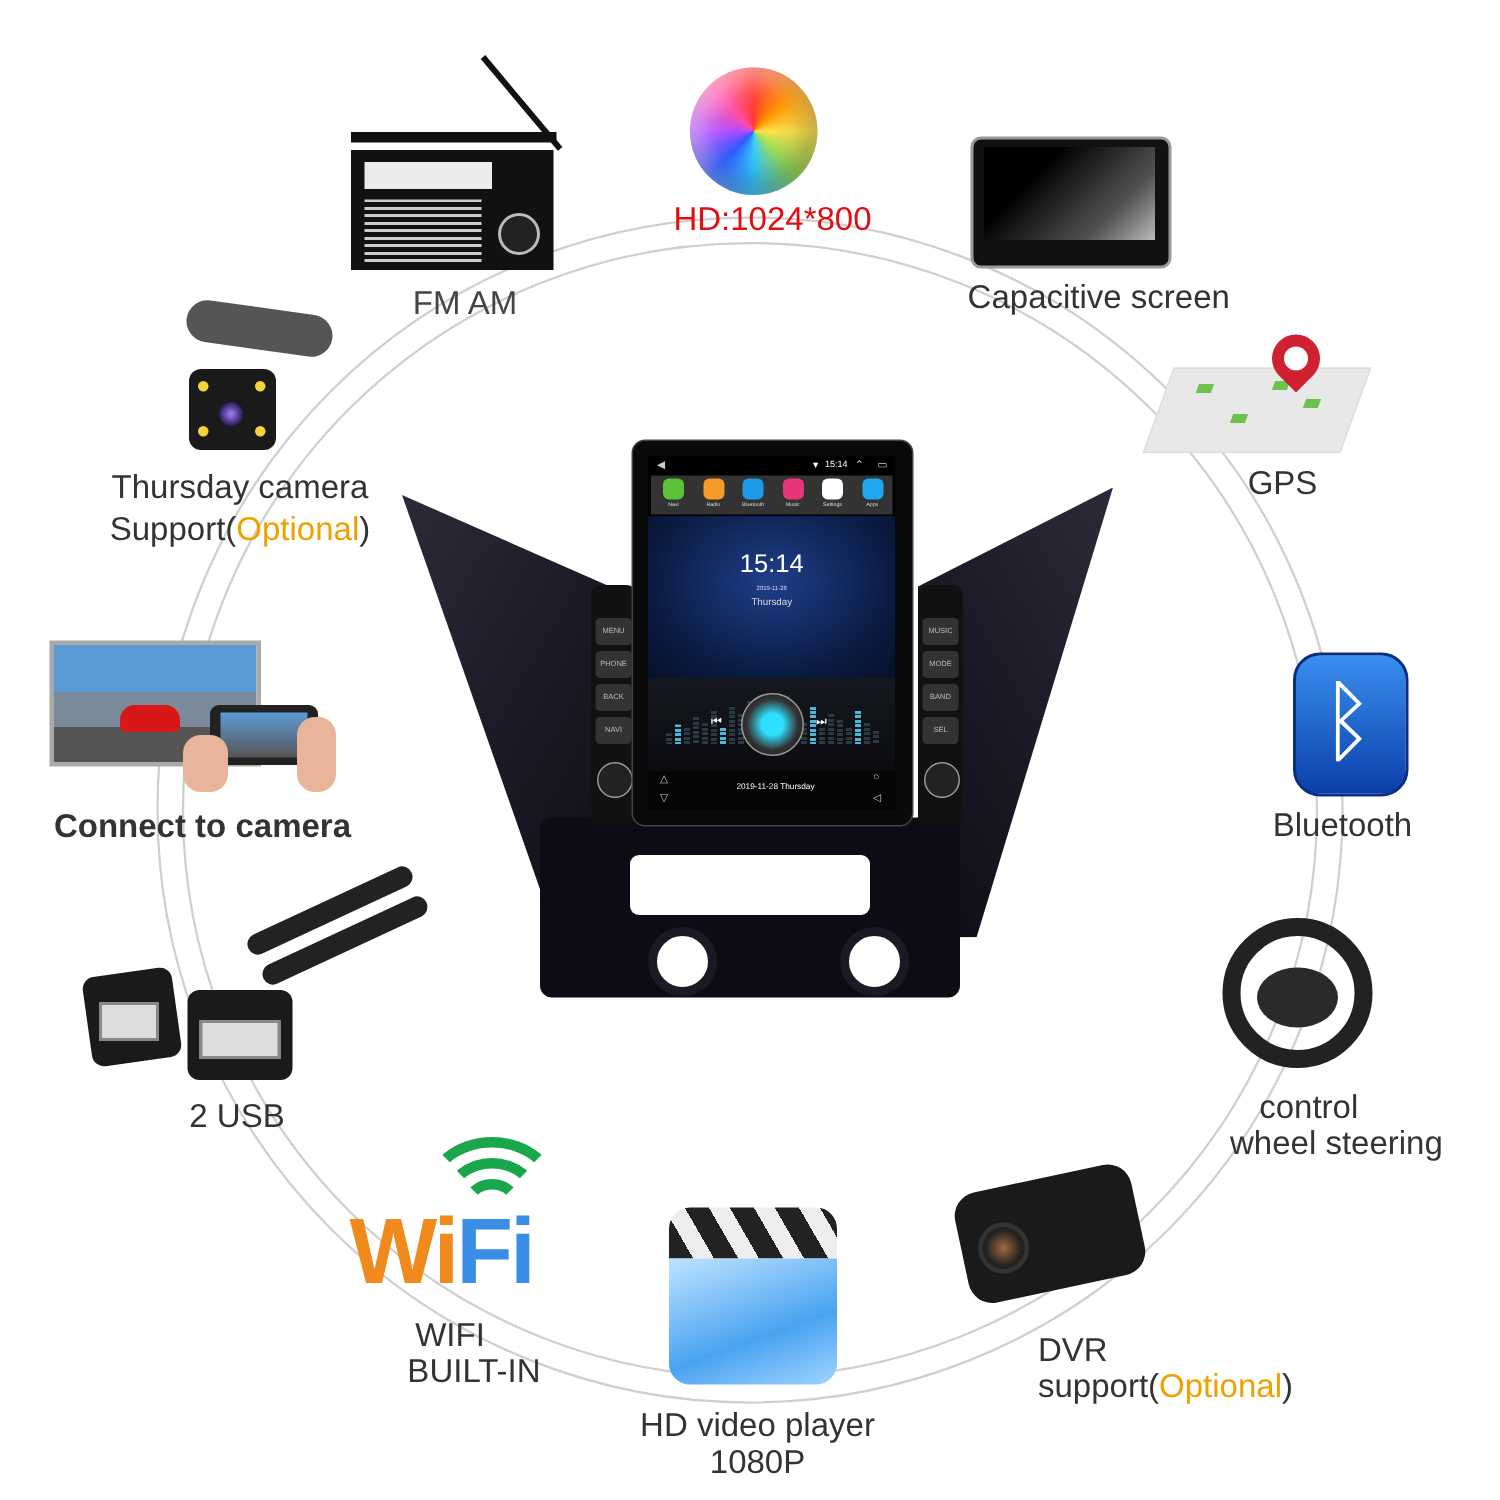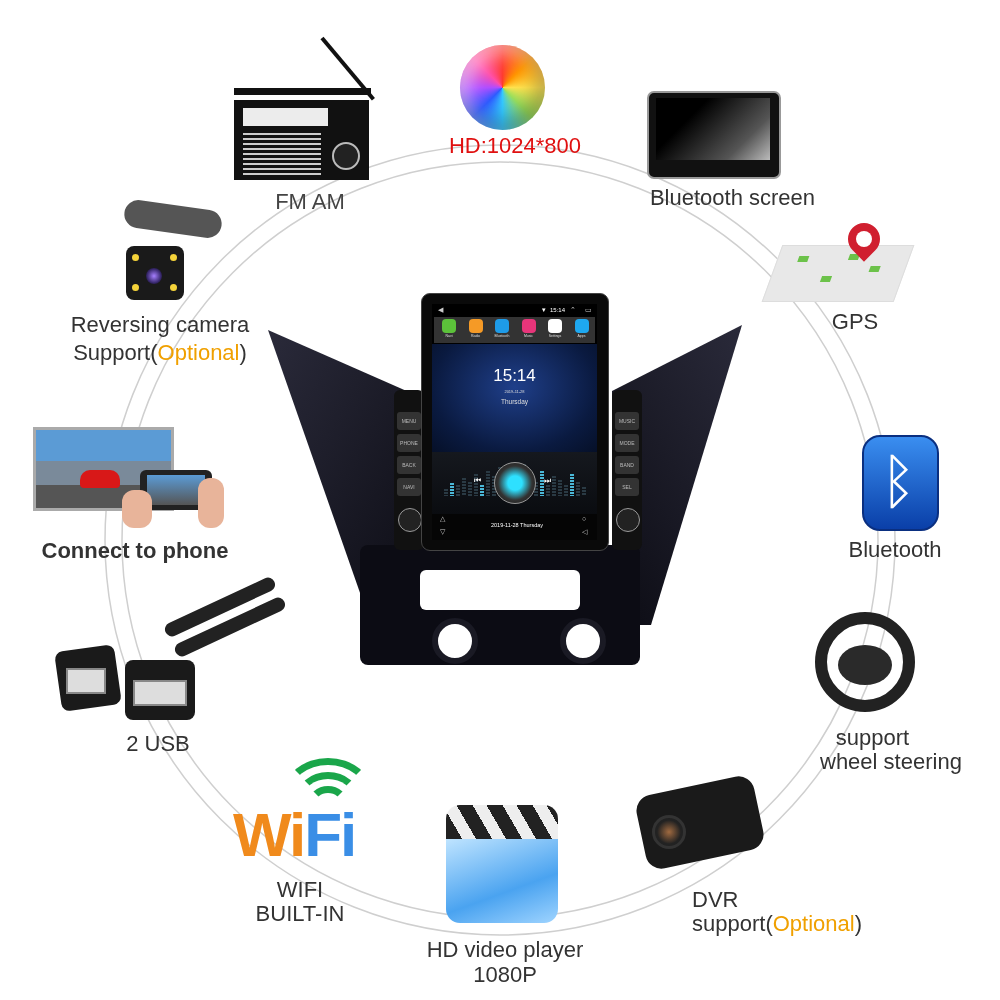--- a/index.html
+++ b/index.html
@@ -104,33 +104,33 @@
 </div>
 <div class="lbl" style="left:255px;top:190px;width:110px;color:#444;">FM  AM</div>
 
 <div class="abs ball"></div>
 <div class="lbl hd">HD:1024*800</div>
 
 <div>
   <div class="abs cap"></div>
     <div class="abs cap-in"></div>
 </div>
-<div class="lbl" style="left:625px;top:186px;width:215px;">Bluetooth screen</div>
+<div class="lbl" style="left:625px;top:186px;width:215px;">Capacitive screen</div>
 
 <div>
   <div class="abs cam-plate"></div>
   <div class="abs cam-body">
     <div class="cam-led" style="left:6px;top:8px"></div>
       <div class="cam-led" style="left:44px;top:8px"></div>
     <div class="cam-led" style="left:6px;top:38px"></div>
       <div class="cam-led" style="left:44px;top:38px"></div>
   </div>
   <div class="abs cam-lens"></div>
 </div>
-<div class="lbl" style="left:55px;top:313px;width:210px;">Reversing camera</div>
+<div class="lbl" style="left:55px;top:313px;width:210px;">Thursday camera</div>
 <div class="lbl" style="left:55px;top:341px;width:210px;"><span>Support(</span><span class="opt">Optional</span><span>)</span></div>
 
 <div>
   <div class="abs map">
     <div class="map-g" style="left:20px;top:10px"></div>
       <div class="map-g" style="left:50px;top:30px"></div>
     <div class="map-g" style="left:95px;top:20px"></div>
       <div class="map-g" style="left:70px;top:8px"></div>
   </div>
   <div class="abs pin"></div>
@@ -139,51 +139,51 @@
 <div class="lbl" style="left:820px;top:310px;width:70px;">GPS</div>
 
 <div>
   <div class="abs tv"></div>
     <div class="abs car"></div>
   <div class="abs phone"></div>
     <div class="abs phone-scr"></div>
   <div class="hand" style="left:122px;top:490px;width:30px;height:38px"></div>
   <div class="hand" style="left:198px;top:478px;width:26px;height:50px"></div>
 </div>
-<div class="lbl" style="left:25px;top:539px;width:220px;font-weight:bold;">Connect to phone</div>
+<div class="lbl" style="left:25px;top:539px;width:220px;font-weight:bold;">Connect to camera</div>
 
 <div class="abs bt"></div>
 <div class="abs bt-glyph">ᛒ</div>
 <div class="lbl" style="left:835px;top:538px;width:120px;">Bluetooth</div>
 
 <div>
   <div class="abs cable"></div>
   <div class="abs cable" style="top:620px;left:170px"></div>
   <div class="usb" style="left:58px;top:648px;width:60px;height:60px;transform:rotate(-8deg)"></div>
   <div class="usb-port" style="left:66px;top:668px;width:36px;height:22px"></div>
   <div class="usb" style="left:125px;top:660px;width:70px;height:60px"></div>
   <div class="usb-port" style="left:133px;top:680px;width:50px;height:22px"></div>
 </div>
 <div class="lbl" style="left:118px;top:732px;width:80px;">2 USB</div>
 
 <div>
   <div class="abs wheel"></div>
     <div class="abs hub"></div>
 </div>
-<div class="lbl" style="left:820px;top:726px;width:105px;">support</div>
+<div class="lbl" style="left:820px;top:726px;width:105px;">control</div>
 <div class="lbl" style="left:820px;top:750px;width:140px;">wheel steering</div>
 
 <div>
   <div class="wifi-arc" style="left:283px;top:758px;width:76px;height:60px"></div>
   <div class="wifi-arc" style="left:296px;top:772px;width:50px;height:40px"></div>
   <div class="wifi-arc" style="left:308px;top:786px;width:26px;height:22px"></div>
   <div class="abs wifi-word"><span style="color:#f08a1c">Wi</span><span style="color:#3a8ee6">Fi</span></div>
 </div>
 <div class="lbl" style="left:265px;top:878px;width:70px;">WIFI</div>
-<div class="lbl" style="left:245px;top:902px;width:110px;">BUILT-IN</div>
+<div class="lbl" style="left:261px;top:902px;width:110px;">BUILT-IN</div>
 
 <div>
   <div class="abs clap-top"></div>
     <div class="abs clap-body"></div>
 </div>
 <div class="lbl" style="left:415px;top:938px;width:180px;">HD video player</div>
 <div class="lbl" style="left:415px;top:963px;width:180px;">1080P</div>
 
 <div>
   <div class="abs dvr"></div>

